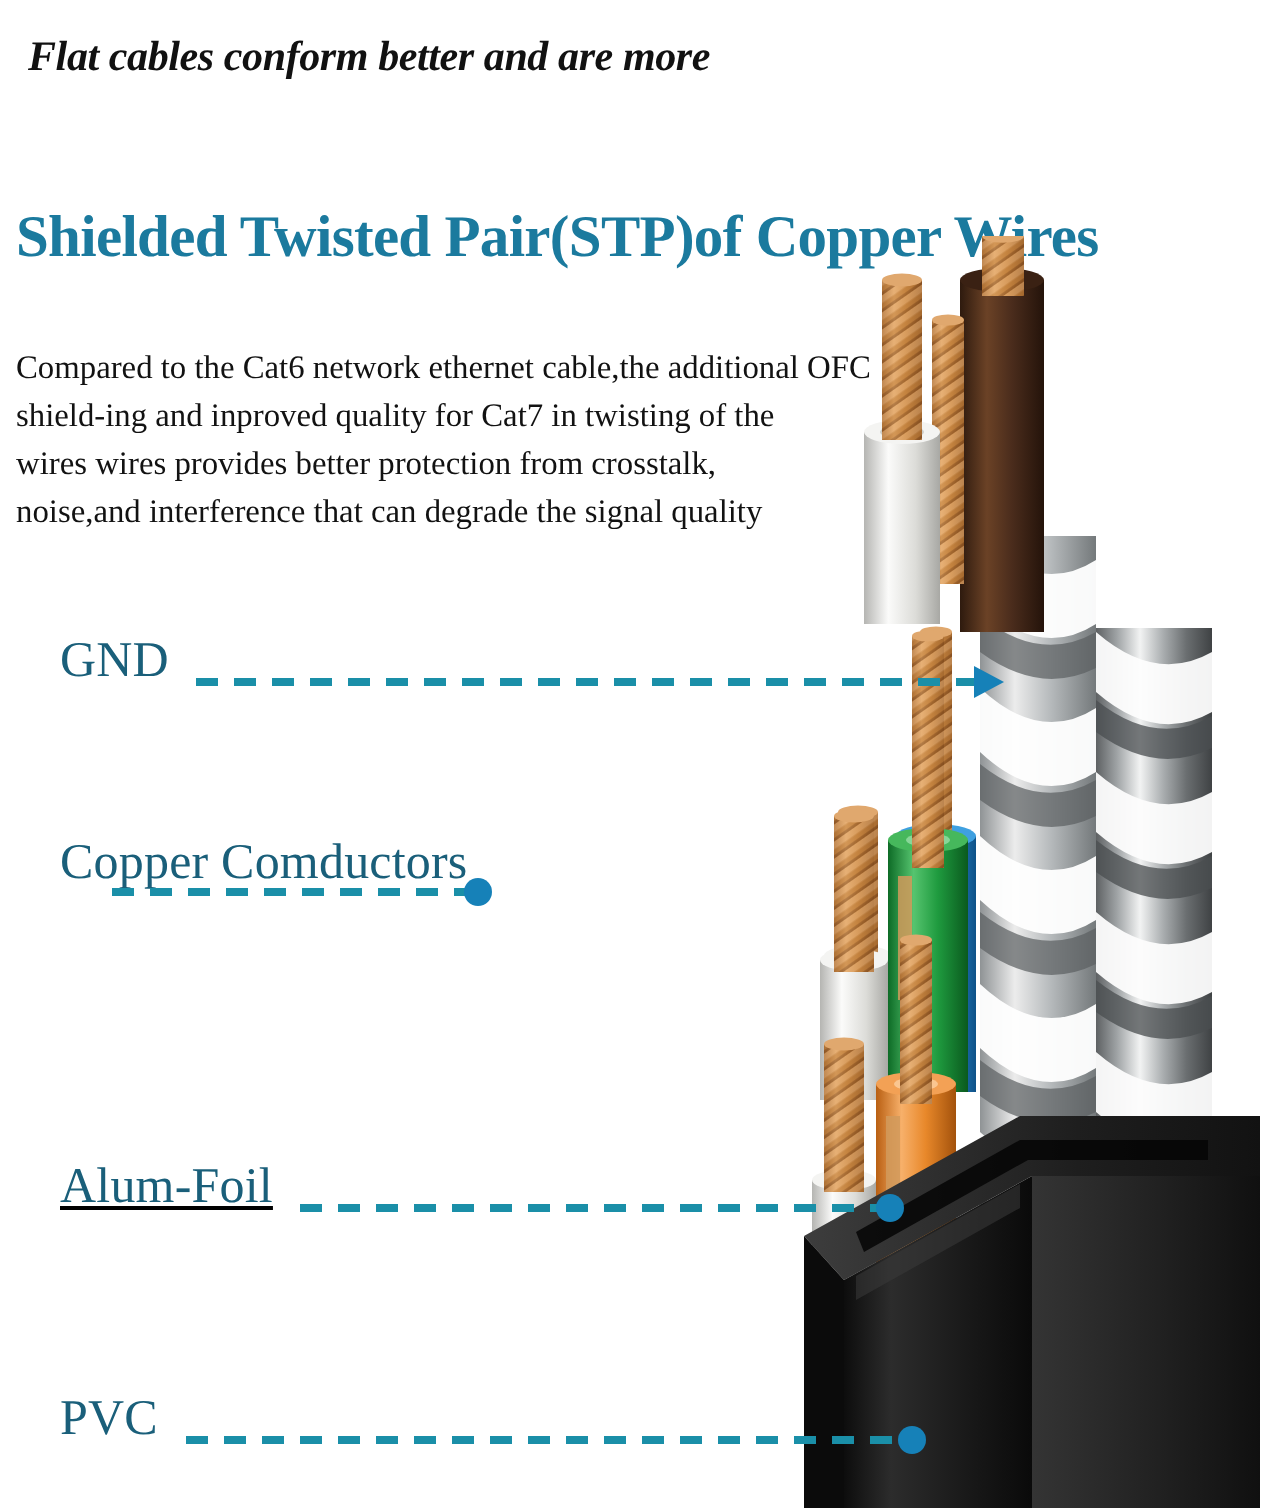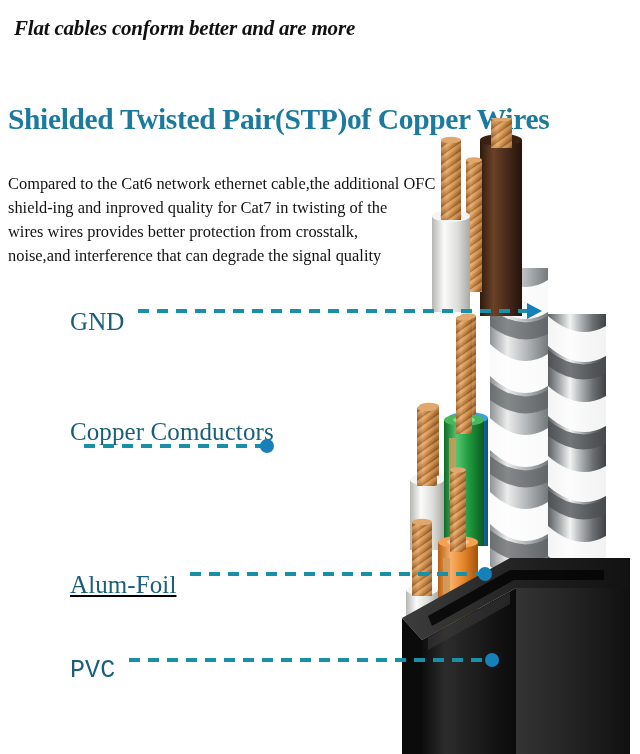--- a/index.html
+++ b/index.html
@@ -57,22 +57,21 @@
     margin-top: 24px;
   }
   #body-copy .bc-line { display: block; white-space: nowrap; }
 
   
   .callout {
     position: absolute;
     left: 30px;
     height: 34px;
     display: flex;
-    align-items: flex-start;
-    margin-left: 40px;
+    align-items: flex-end;
   }
   .callout-label {
     font-size: 25px;
     color: #1a5f7a;
     white-space: nowrap;
     line-height: 1;
     letter-spacing: 0.1px;
   }
   .leader {
     position: relative;
@@ -104,21 +103,21 @@
     top: 50%;
     margin-top: -8px;
     border-top: 8px solid transparent;
     border-bottom: 8px solid transparent;
     border-left: 15px solid #1681b8;
   }
 
   #callout-gnd       { top: 309px; }
   #callout-copper    { top: 419px; flex-direction: column; }
   #callout-foil      { top: 572px; text-decoration: underline; }
-  #callout-pvc       { top: 658px; font-family: Liberation Mono, monospace; }
+  #callout-pvc       { top: 688px; }
 
   
   #illustration {
     position: absolute;
     left: 398px;
     top: 118px;
     width: 242px;
     height: 636px;
   }
   #illustration svg { display: block; }

